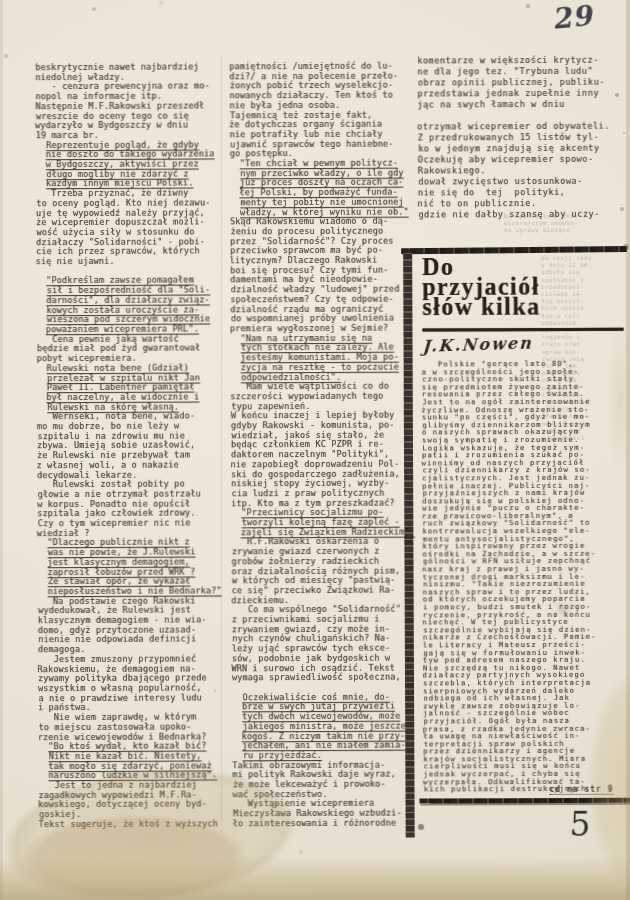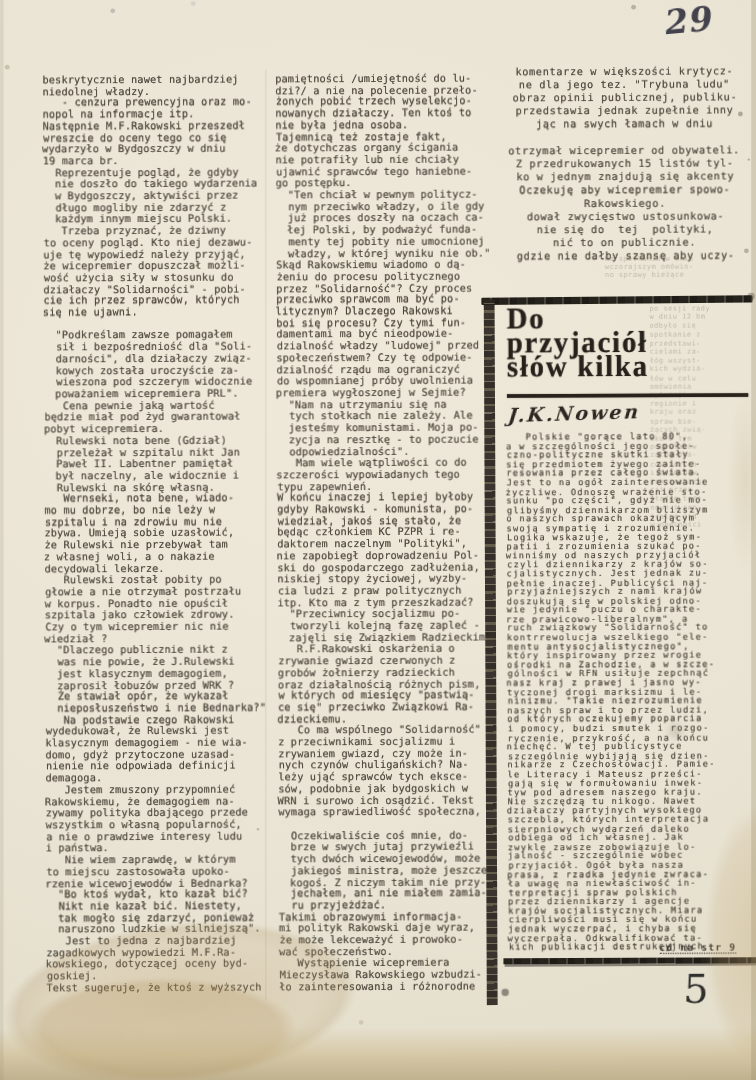--- a/index.html
+++ b/index.html
@@ -5,27 +5,27 @@
   html,body{margin:0;padding:0;background:#8a8272;}
   #page{position:relative;width:630px;height:900px;overflow:hidden;
     background:radial-gradient(ellipse 900px 760px at 42% 34%, #efe9da 0%, #e9e4d4 52%, #e1dbc7 100%);
     font-family:"DejaVu Sans Mono", monospace;}
   #tilt{position:absolute;inset:0;transform:rotate(-0.25deg);}
 
   
   .col{position:absolute;color:#4b443a;filter:blur(.28px);
        text-shadow:0 .2px .5px rgba(72,64,52,.55);}
   .tl{white-space:pre;}
-  .tl.u{text-decoration-thickness:1px;
+  .tl.u{text-decoration:underline;text-decoration-thickness:1px;
         text-underline-offset:1.5px;text-decoration-color:rgba(62,54,44,.85);padding-left:10px;}
   .col .tl:nth-child(3n){transform:translateX(.4px);}
   .col .tl:nth-child(7n){transform:translateX(-.5px);}
   #col-left {left:37px;top:62px;width:192px;font-size:8.6px;line-height:9.7px;letter-spacing:.1px;}
   #col-mid  {left:231px;top:62px;width:186px;font-size:8.6px;line-height:9.7px;letter-spacing:.1px;}
-  #col-rtop {left:419px;top:56px;width:206px;font-size:8.6px;line-height:11px;letter-spacing:.5px;text-align:center;}
+  #col-rtop {left:419px;top:56px;width:206px;font-size:8.6px;line-height:11px;letter-spacing:.5px;}
 
   
   .ghost{position:absolute;color:rgba(112,102,86,.36);filter:blur(.55px);
          font-size:5.8px;line-height:7.2px;letter-spacing:.4px;}
   #ghost-above{left:505px;top:214px;width:110px;}
   #ghost-head{left:140px;top:8px;width:82px;}
 
   
   #abox{position:absolute;left:402px;top:248px;width:228px;height:560px;}
   .bar{background:repeating-linear-gradient(90deg,#26221c 0 7px,#4a443a 7px 9px,#1f1b16 9px 15px);}

